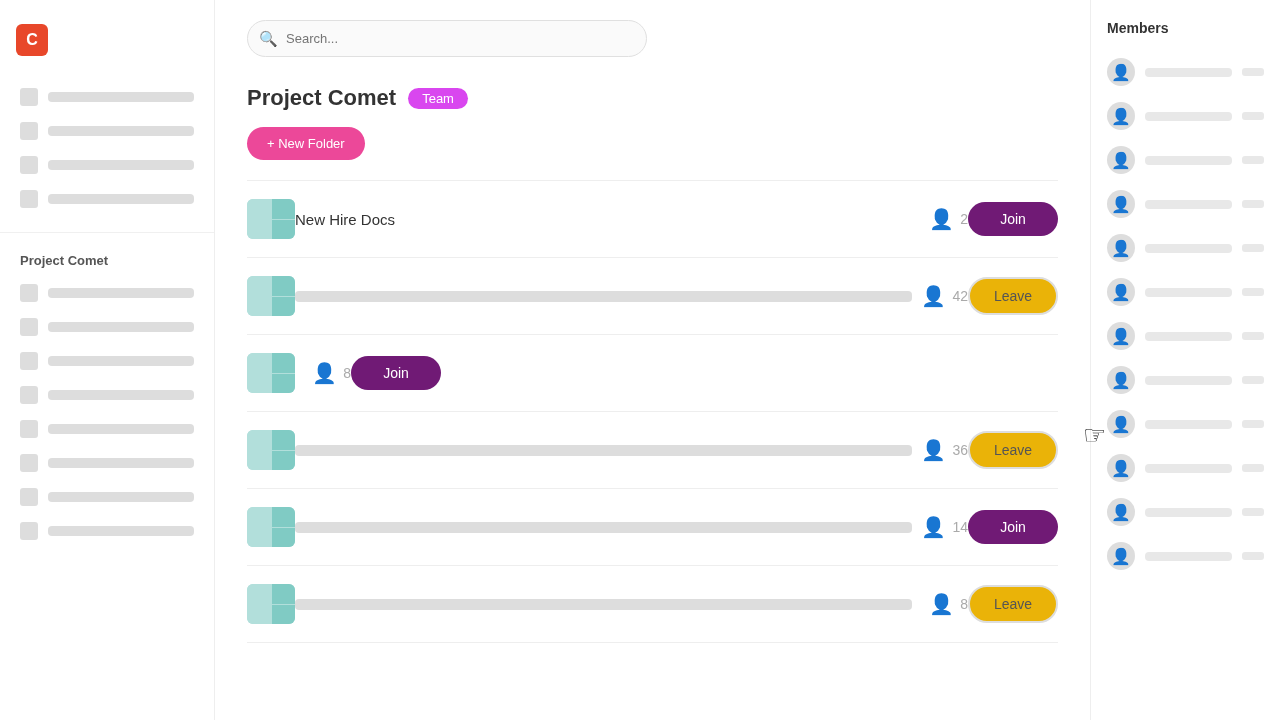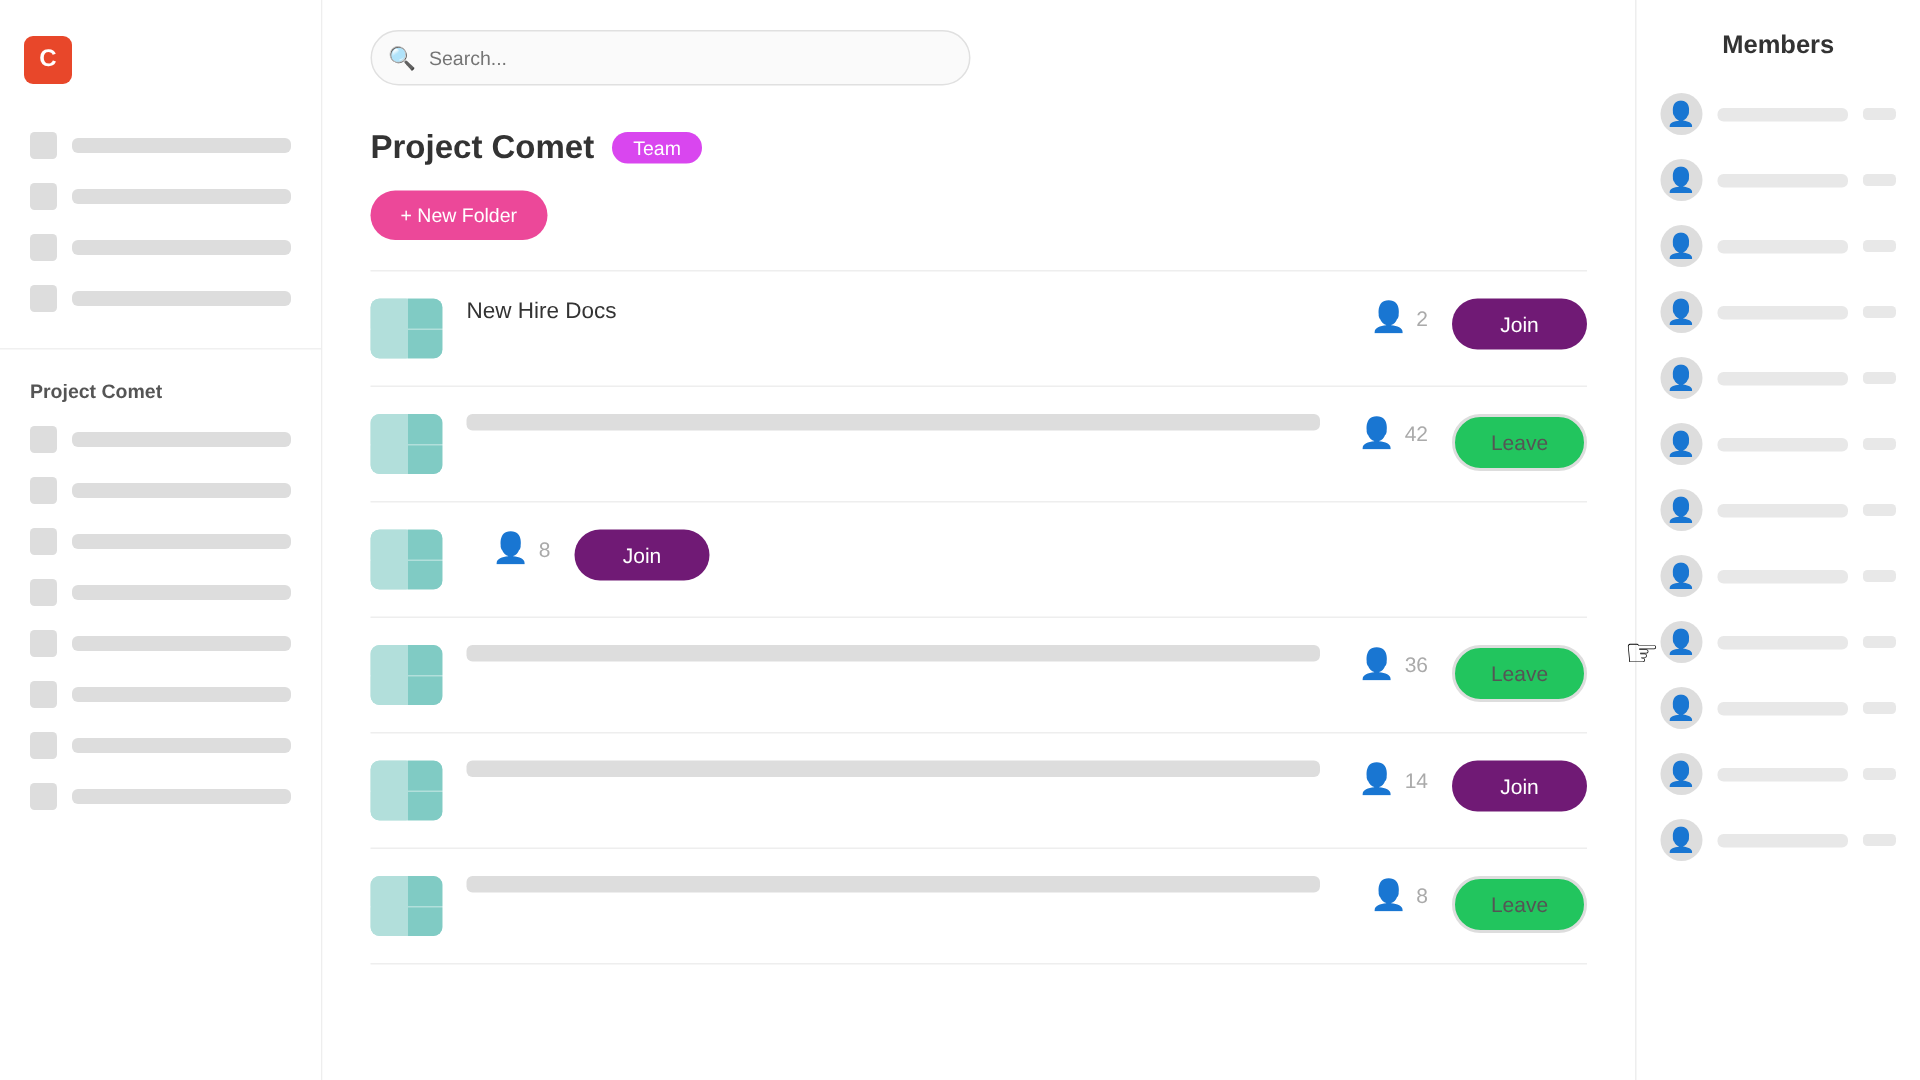--- a/index.html
+++ b/index.html
@@ -88,24 +88,23 @@
     .new-folder-btn {
       background: #ec4899; color: white;
       border: none; border-radius: 20px;
       padding: 9px 20px; font-size: 13px; font-weight: 500;
       cursor: pointer; margin-bottom: 20px;
     }
 
     .folder-list { border-top: 1px solid #eee; }
 
     .folder-row {
-      display: flex; align-items: flex-start;
+      display: flex; align-items: center;
       padding: 18px 0;
       border-bottom: 1px solid #eee;
-      gap: 16px;
     }
 
     .folder-thumb {
       width: 48px; height: 40px;
       border-radius: 6px;
       overflow: hidden;
       flex-shrink: 0;
       background: #b2dfdb;
       display: grid;
       grid-template-columns: 1fr 1fr;
@@ -136,35 +135,34 @@
 
     .action-btn {
       width: 90px; padding: 9px 0;
       border-radius: 22px; font-size: 14px; font-weight: 500;
       cursor: pointer; text-align: center;
     }
     .btn-join {
       background: #701a75; color: white; border: none;
     }
     .btn-leave {
-      background: #22c55e; color: #555; border: 2px solid #ddd;
+      background: #eab308; color: #555; border: 2px solid #ddd;
     }
 
     
     .right-sidebar {
       width: 190px;
       background: #fff;
       border-left: 1px solid #eee;
       padding: 20px 0;
       flex-shrink: 0;
     }
     .members-title {
-      font-size: 17px; font-weight: 600; color: #333;
+      font-size: 14px; font-weight: 600; color: #333;
       padding: 0 16px 14px 16px;
-      text-align: center;
     }
     .member-row {
       display: flex; align-items: center; gap: 10px;
       padding: 8px 16px;
     }
     .member-avatar {
       width: 28px; height: 28px;
       border-radius: 50%; background: #ddd;
       display: flex; align-items: center; justify-content: center;
       flex-shrink: 0; font-size: 16px; color: #bbb;

